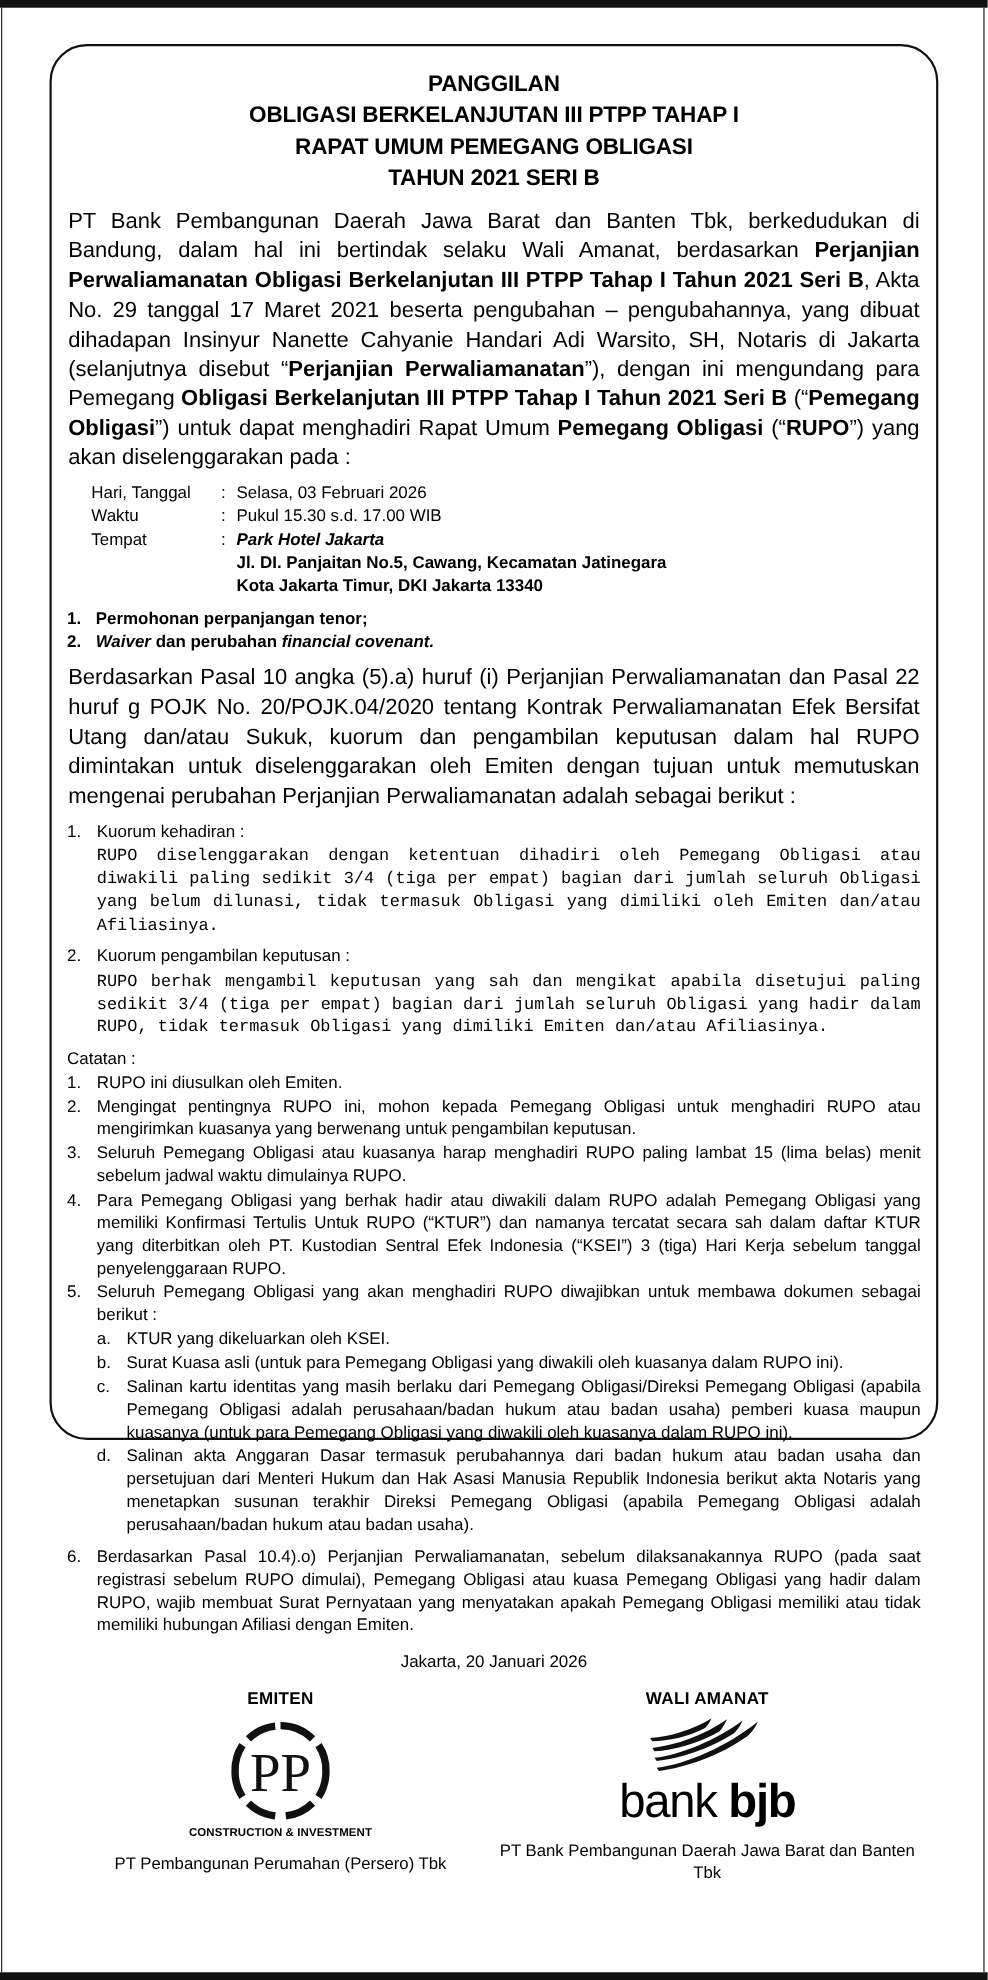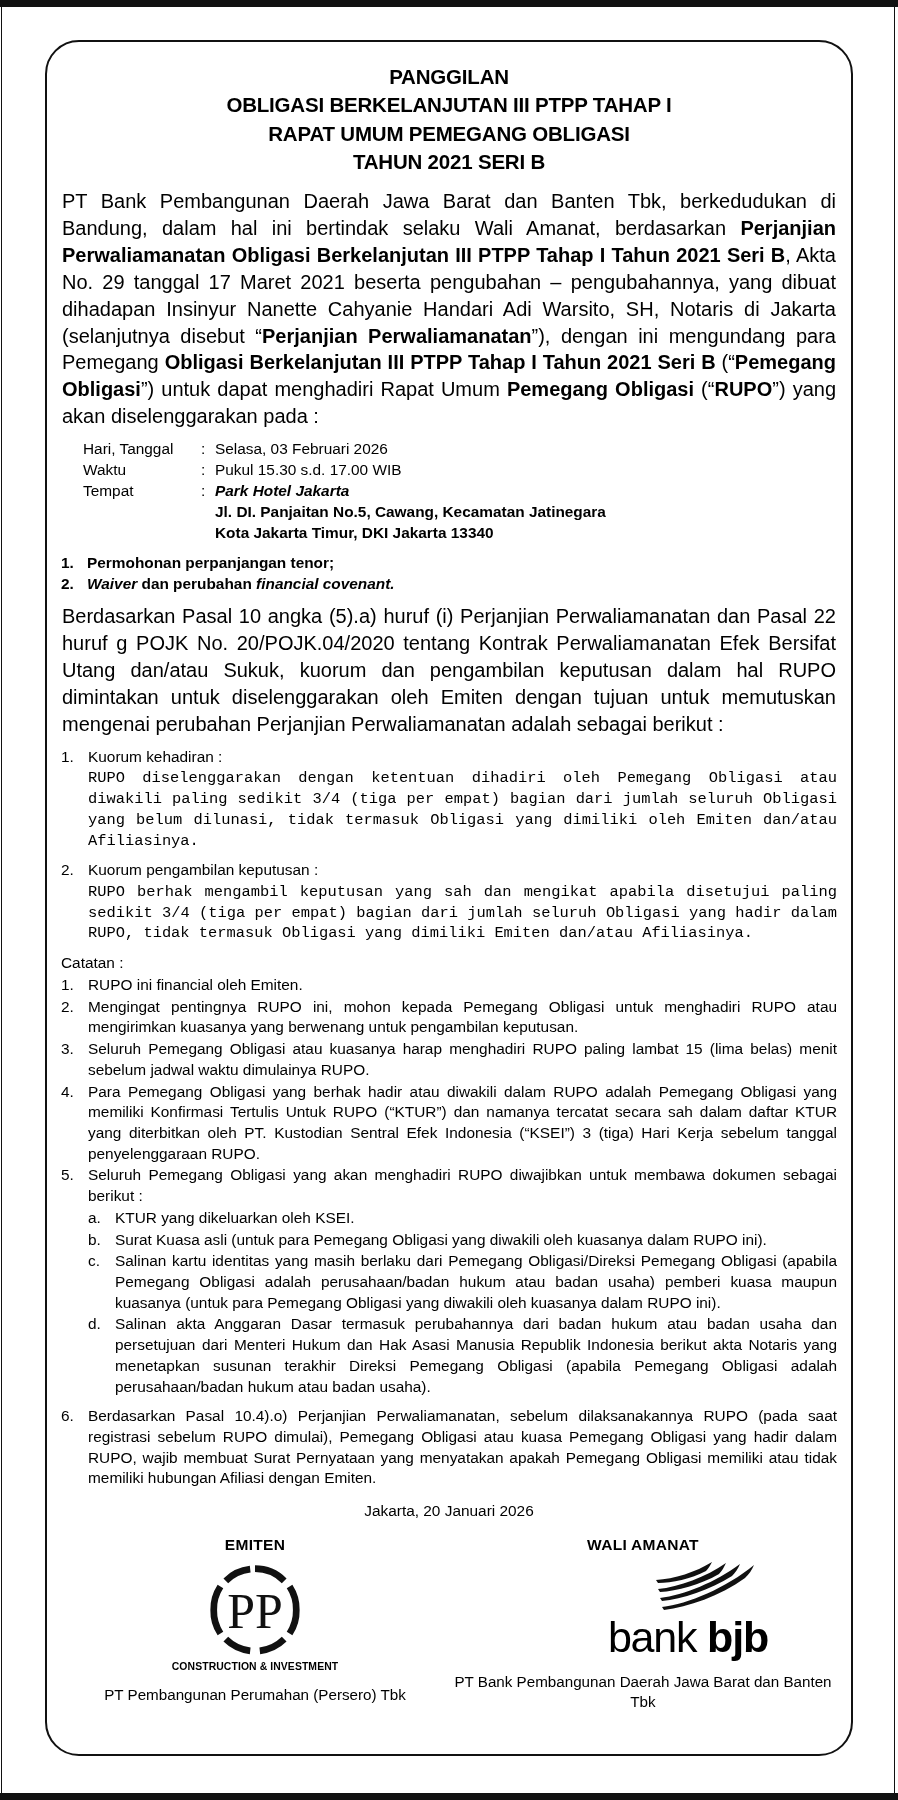--- a/index.html
+++ b/index.html
@@ -36,21 +36,21 @@
     border-left: 1px solid #111;
     border-right: 1px solid #111;
     box-sizing: border-box;
   }
 
   .notice-box {
     position: absolute;
     left: 45px;
     top: 40px;
     width: 808px;
-    height: 1716px;
+    height: 1269px;
     border: 2.5px solid #111111;
     border-radius: 34px;
     box-sizing: border-box;
     padding: 16px 14px 10px 14px;
   }
 
   .title-block {
     text-align: center;
     font-weight: bold;
     font-size: 20.5px;
@@ -165,21 +165,20 @@
     font-weight: bold;
     font-size: 10.4px;
     letter-spacing: 0.1px;
     margin-top: 3px;
   }
 
   
   .bjb-logo {
     margin: 4px auto 4px auto;
     width: 250px;
-    text-align: right;
   }
   .bjb-word {
     font-size: 43px;
     letter-spacing: -1.2px;
     line-height: 1;
     margin-top: -2px;
   }
   .bjb-word .light { font-weight: 400; }
   .bjb-word .heavy { font-weight: bold; }
 
@@ -251,21 +250,21 @@
       <span class="li-text nojust">Kuorum pengambilan keputusan :</span>
     </div>
     <div class="indent-body">RUPO berhak mengambil keputusan yang sah dan mengikat apabila disetujui paling sedikit 3/4 (tiga per empat) bagian dari jumlah seluruh Obligasi yang hadir dalam RUPO, tidak termasuk Obligasi yang dimiliki Emiten dan/atau Afiliasinya.</div>
   </div>
 
   <div class="lead-line" style="margin-top:9px">Catatan :</div>
 
   <div class="list num">
     <div class="li">
       <span class="li-mark">1.</span>
-      <span class="li-text nojust">RUPO ini financial oleh Emiten.</span>
+      <span class="li-text nojust">RUPO ini diusulkan oleh Emiten.</span>
     </div>
     <div class="li">
       <span class="li-mark">2.</span>
       <span class="li-text">Mengingat pentingnya RUPO ini, mohon kepada Pemegang Obligasi untuk menghadiri RUPO atau mengirimkan kuasanya yang berwenang untuk pengambilan keputusan.</span>
     </div>
     <div class="li">
       <span class="li-mark">3.</span>
       <span class="li-text">Seluruh Pemegang Obligasi atau kuasanya harap menghadiri RUPO paling lambat 15 (lima belas) menit sebelum jadwal waktu dimulainya RUPO.</span>
     </div>
     <div class="li">

